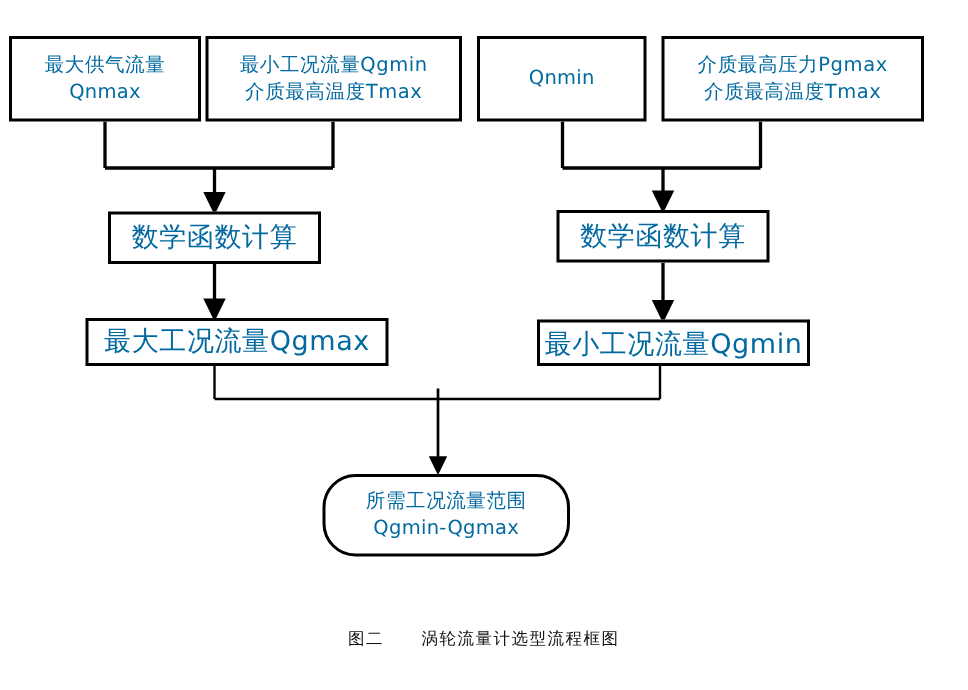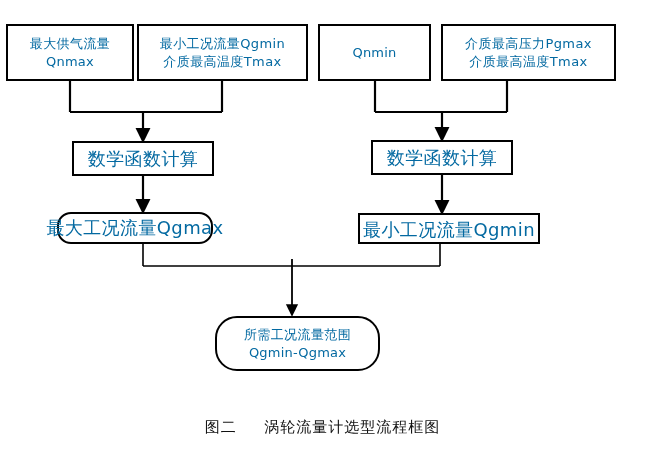--- a/index.html
+++ b/index.html
@@ -59,21 +59,21 @@
     width: 645px;
     height: 460px;
     pointer-events: none;
   }
   #figure-caption {
     position: absolute;
     left: 0;
     top: 418px;
     width: 645px;
     text-align: center;
-    font-size: 15px;
+    font-size: 11px;
     letter-spacing: 1px;
     color: #111111;
     font-family: "DejaVu Sans", "Liberation Sans", sans-serif;
   }
   .caption-gap {
     display: inline-block;
     width: 16px;
   }
 </style>
 </head>
@@ -154,21 +154,21 @@
   </div>
 
   <div class="node-box single" style="left:72px; top:141px; width:142px; height:35px;">
     <span class="node-line cn">数学函数计算</span>
   </div>
 
   <div class="node-box single" style="left:371px; top:140px; width:142px; height:35px;">
     <span class="node-line cn">数学函数计算</span>
   </div>
 
-  <div class="node-box single" style="left:57px; top:212px; width:156px; height:32px;border-radius:14px;">
+  <div class="node-box single" style="left:57px; top:212px; width:202px; height:32px;">
     <span class="node-line cn">最大工况流量Qgmax</span>
   </div>
 
   <div class="node-box single" style="left:358px; top:213px; width:182px; height:31px;justify-content:flex-end;">
     <span class="node-line cn">最小工况流量Qgmin</span>
   </div>
 
   <div class="node-box" style="left:215px; top:316px; width:165px; height:55px;border-radius:22px;">
     <span class="node-line cn">所需工况流量范围</span>
     <span class="node-line latin">Qgmin-Qgmax</span>

